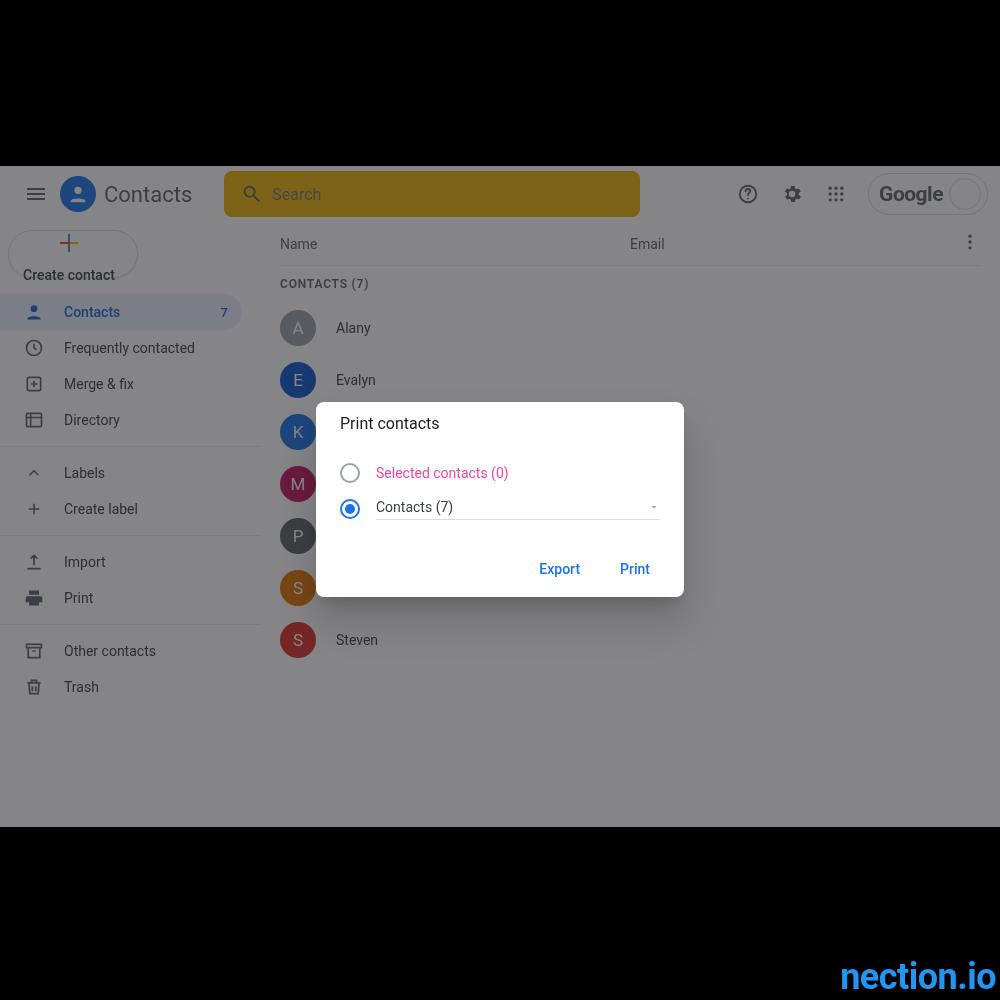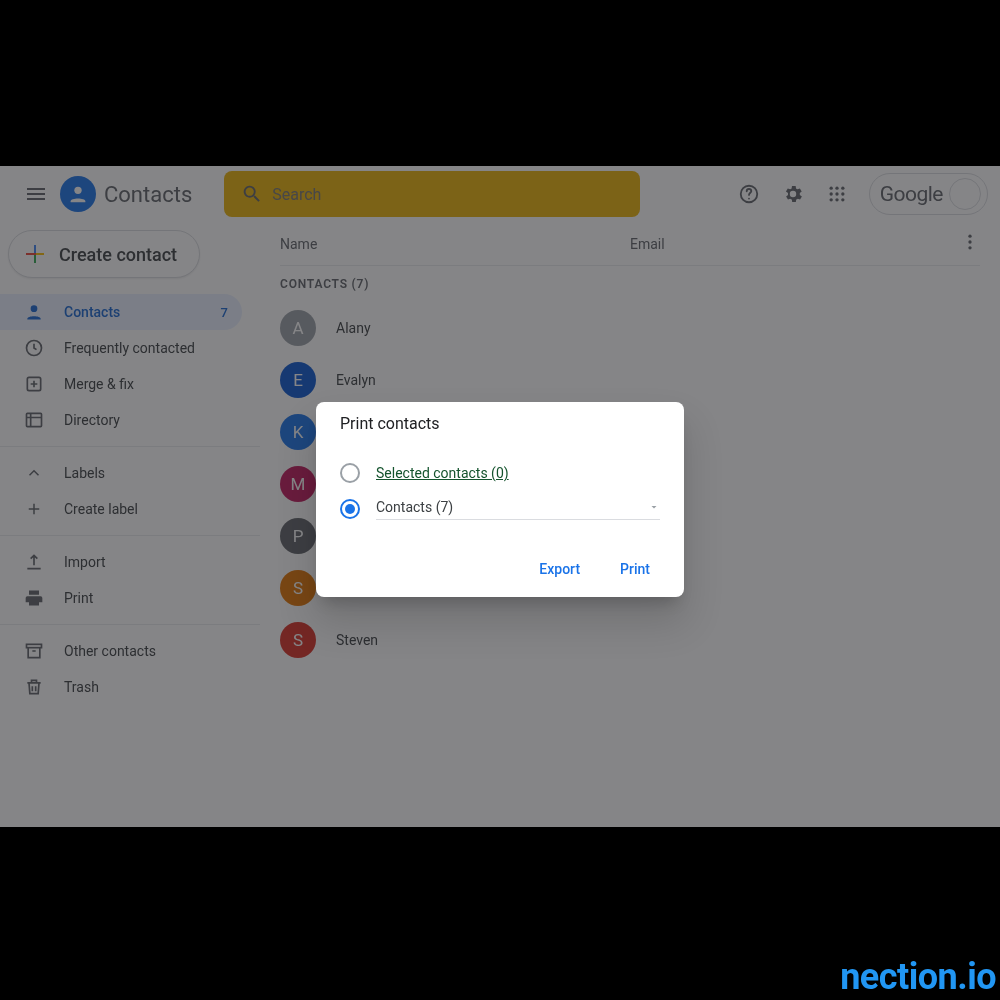--- a/index.html
+++ b/index.html
@@ -58,35 +58,35 @@
     width:40px;height:40px;border-radius:50%;
     display:flex;align-items:center;justify-content:center;
     color:#5f6368;cursor:pointer;
   }
   .google-badge {
     display:flex;align-items:center;gap:6px;
     padding:4px 6px 4px 10px;
     border:1px solid #dadce0;border-radius:24px;
     margin-left:8px;
   }
-  .google-word { font-size:21px;font-weight:400;color:#5f6368;letter-spacing:-.5px;}
+  .google-word { font-size:21px;font-weight:700;color:#5f6368;letter-spacing:-.5px;}
   .avatar-blank { width:32px;height:32px;border-radius:50%;background:#fff;border:1px solid #dadce0;}
 
   
   .body-row { display:flex; height:calc(100% - 56px); }
   .sidebar { width:260px; padding-top:4px; }
   .create-btn {
     margin:4px 0 16px 8px;
     height:48px;
     border:1px solid #dadce0;border-radius:24px;
     display:inline-flex;align-items:center;gap:12px;
     padding:0 22px 0 14px;
     box-shadow:0 1px 2px rgba(0,0,0,.08);
     background:#fff;cursor:pointer;
-    color:#3c4043;font-size:18px;font-weight:500;
+    color:#3c4043;font-size:14px;font-weight:500;flex-direction:column;
   }
   .plus-multi {
     width:24px;height:24px;display:flex;align-items:center;justify-content:center;
     position:relative;
   }
 
   .nav-item, .nav-item-sel {
     height:36px;display:flex;align-items:center;
     padding:0 14px 0 24px;gap:20px;
     font-size:14px;color:#3c4043;cursor:pointer;
@@ -135,21 +135,21 @@
     width:368px;
     background:#fff;border-radius:8px;
     box-shadow:0 11px 15px -7px rgba(0,0,0,.2),0 24px 38px 3px rgba(0,0,0,.14);
     padding:12px 24px 12px 24px;
   }
   .dialog-title { font-size:16px;color:#202124;font-weight:400;margin-bottom:22px;}
   .radio-row {
     display:flex;align-items:center;gap:16px;height:36px;
     font-size:14px;
   }
-  .radio-row.disabled { color:#14532d;text-decoration:underline;}
+  .radio-row.disabled { color:#ec4899;}
   .radio-row.enabled { color:#3c4043;}
   .radio {
     width:20px;height:20px;border-radius:50%;
     border:2px solid #9aa0a6;position:relative;flex-shrink:0;
   }
   .radio.checked { border-color:#1a73e8;}
   .radio.checked::after{
     content:'';position:absolute;top:3px;left:3px;width:10px;height:10px;
     background:#1a73e8;border-radius:50%;
   }

